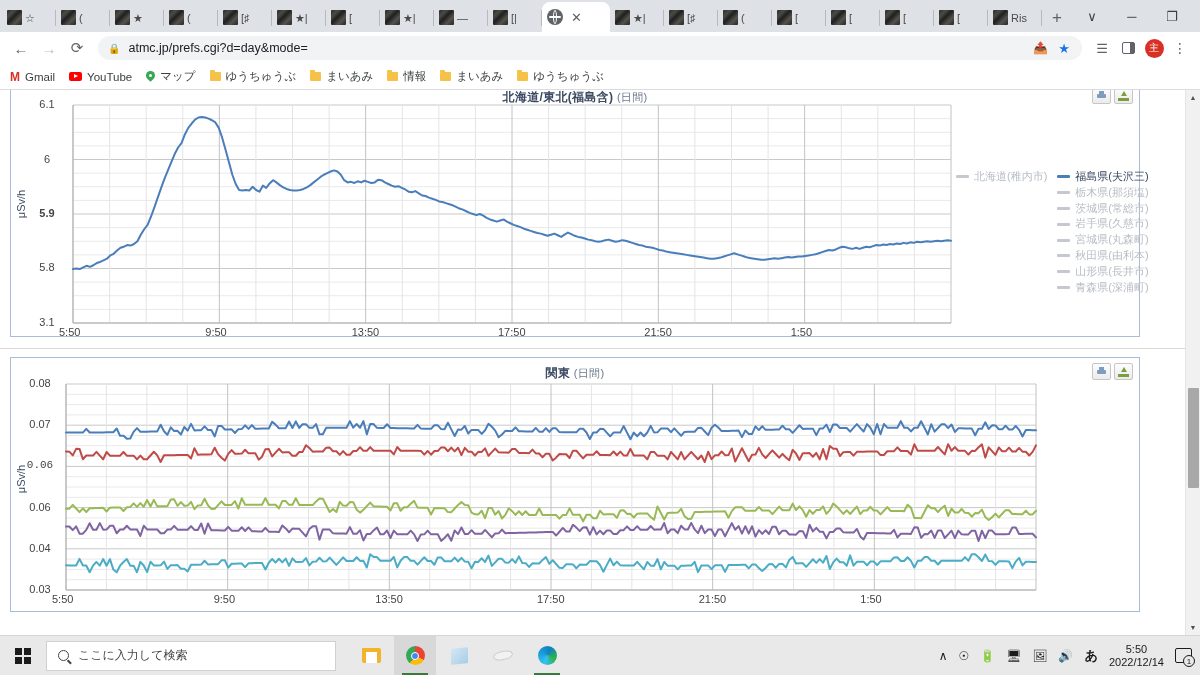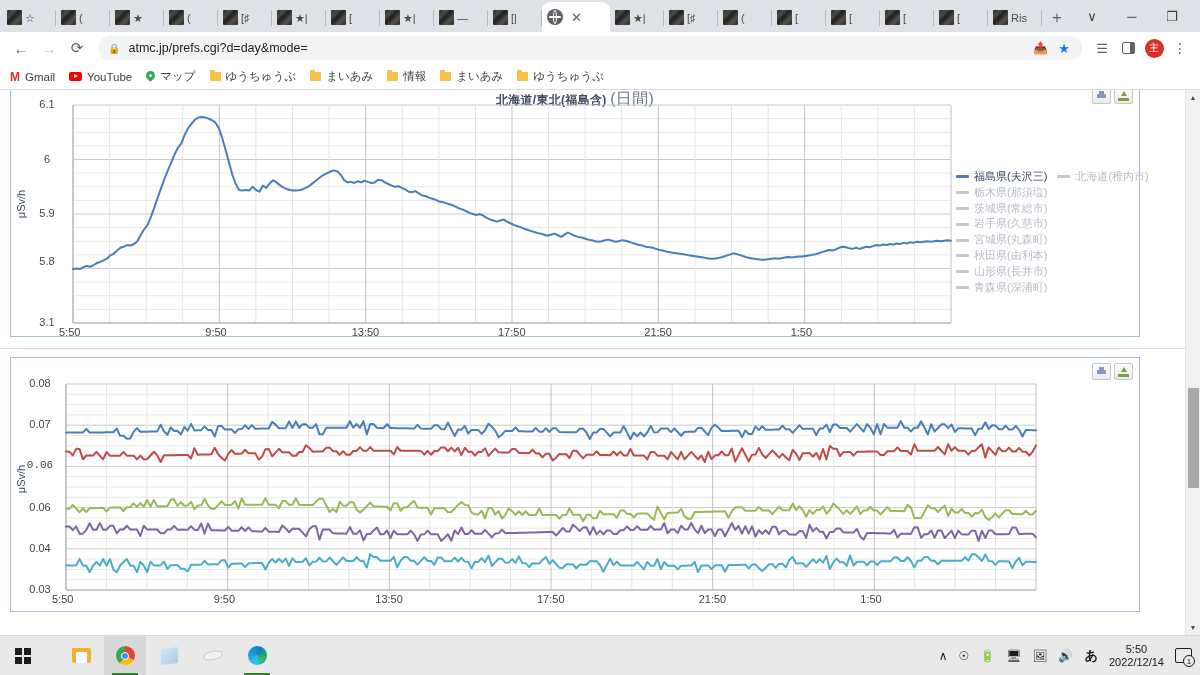--- a/index.html
+++ b/index.html
@@ -113,21 +113,21 @@
   .panel1 { height:259px; border-bottom:1px solid #d7d7d7; }
   .panel2 { height:266px; }
 
   .chart-box {
     position:absolute; border:1px solid #a7bcd6; background:#fff;
   }
   .chart-title {
     position:absolute; width:100%; text-align:center; font-weight:bold;
     font-size:12px; color:#3b4a61; letter-spacing:.3px;
   }
-  .chart-title .sub { font-weight:normal; font-size:16px; color:#6c7a8d; }
+  .chart-title .sub { font-weight:normal; font-size:11px; color:#6c7a8d; }
   .chart-tools {
     position:absolute; display:flex; gap:3px;
   }
   .ctool {
     width:19px; height:17px; border:1px solid #c6c6c6; border-radius:2px;
     background:linear-gradient(#fdfdfd,#ebebeb); display:flex; align-items:center; justify-content:center;
   }
   .pr-ic { width:11px; height:9px; position:relative; }
   .pr-ic:before { content:""; position:absolute; left:1px; top:3px; width:9px; height:4px; background:#7f9bbd; border-radius:1px; }
   .pr-ic:after { content:""; position:absolute; left:3px; top:0; width:5px; height:3px; background:#7f9bbd; }
@@ -428,34 +428,40 @@
                 <line x1="793.6666666666667" x2="793.6666666666667" y1="22" y2="240" stroke="#c2c2c2" stroke-width="1"></line>
                 <line x1="830.25" x2="830.25" y1="22" y2="240" stroke="#e4e4e4" stroke-width="1"></line>
                 <line x1="866.8333333333333" x2="866.8333333333333" y1="22" y2="240" stroke="#e4e4e4" stroke-width="1"></line>
                 <line x1="903.4166666666667" x2="903.4166666666667" y1="22" y2="240" stroke="#e4e4e4" stroke-width="1"></line>
                 <line x1="940" x2="940" y1="22" y2="240" stroke="#c2c2c2" stroke-width="1"></line>
                 <line x1="62" x2="940" y1="240" y2="240" stroke="#b0b0b0"></line>
                 <line x1="62" x2="62" y1="22" y2="240" stroke="#b0b0b0"></line>
                 <path d="M62.00,186.04 L65.39,185.50 L68.78,186.04 L72.17,184.41 L75.56,182.78 L78.95,183.87 L82.34,182.23 L85.73,180.05 L89.12,178.96 L92.51,177.32 L95.90,175.69 L99.29,172.42 L102.68,170.79 L106.07,167.51 L109.46,164.79 L112.85,163.70 L116.24,162.06 L119.63,162.61 L123.02,160.98 L126.41,158.25 L129.80,151.71 L133.19,146.26 L136.58,141.90 L139.97,133.73 L143.36,124.46 L146.75,114.65 L150.14,104.84 L153.53,95.57 L156.92,87.40 L160.31,79.22 L163.70,71.05 L167.09,64.51 L170.48,60.15 L173.87,51.43 L177.26,44.89 L180.65,40.53 L184.04,36.71 L187.43,34.53 L190.82,33.99 L194.21,34.53 L197.60,35.62 L200.99,37.26 L204.38,39.44 L207.77,44.89 L211.16,54.70 L214.55,66.69 L217.94,79.22 L221.33,91.76 L224.72,101.02 L228.11,107.02 L231.50,107.57 L234.89,107.02 L238.28,107.57 L241.67,103.75 L245.06,107.02 L248.45,108.66 L251.84,102.66 L255.23,104.84 L258.62,100.48 L262.01,97.21 L265.40,99.39 L268.79,102.11 L272.18,104.30 L275.57,105.93 L278.96,107.02 L282.35,107.57 L285.74,107.57 L289.13,107.02 L292.52,105.93 L295.91,104.30 L299.30,102.11 L302.69,99.39 L306.08,96.66 L309.47,93.94 L312.86,91.76 L316.25,90.13 L319.64,88.49 L323.03,87.40 L326.42,88.49 L329.81,91.76 L333.20,97.21 L336.59,99.39 L339.98,98.85 L343.37,99.93 L346.76,98.30 L350.15,99.39 L353.54,97.75 L356.93,98.85 L360.32,99.93 L363.71,99.39 L367.10,96.66 L370.49,97.21 L373.88,99.39 L377.27,101.02 L380.66,102.66 L384.05,103.75 L387.44,103.21 L390.83,104.84 L394.22,106.47 L397.61,108.66 L401.00,109.20 L404.39,108.11 L407.78,110.29 L411.17,112.47 L414.56,113.02 L417.95,114.65 L421.34,115.74 L424.73,116.83 L428.12,118.46 L431.51,119.01 L434.90,120.10 L438.29,121.19 L441.68,122.28 L445.07,123.91 L448.46,125.55 L451.85,126.64 L455.24,128.27 L458.63,129.91 L462.02,131.00 L465.41,132.09 L468.80,131.00 L472.19,132.63 L475.58,134.82 L478.97,136.45 L482.36,137.54 L485.75,138.63 L489.14,137.54 L492.53,136.45 L495.92,138.63 L499.31,140.26 L502.69,141.90 L506.08,142.99 L509.47,144.08 L512.86,145.71 L516.25,146.80 L519.64,147.90 L523.03,148.98 L526.42,150.07 L529.81,150.62 L533.20,151.71 L536.59,152.80 L539.98,151.71 L543.37,150.62 L546.76,152.26 L550.15,153.89 L553.54,151.71 L556.93,149.53 L560.32,151.16 L563.71,152.80 L567.10,153.89 L570.49,154.43 L573.88,155.52 L577.27,156.62 L580.66,157.16 L584.05,158.25 L587.44,158.79 L590.83,158.25 L594.22,157.16 L597.61,156.62 L601.00,157.70 L604.39,158.79 L607.78,158.25 L611.17,157.16 L614.56,157.70 L617.95,158.79 L621.34,159.88 L624.73,160.98 L628.12,162.06 L631.51,162.61 L634.90,163.70 L638.29,164.24 L641.68,164.79 L645.07,165.88 L648.46,166.97 L651.85,167.51 L655.24,168.60 L658.63,169.15 L662.02,169.70 L665.41,170.24 L668.80,170.79 L672.19,171.33 L675.58,171.87 L678.97,172.42 L682.36,172.96 L685.75,173.51 L689.14,174.06 L692.53,174.60 L695.92,175.15 L699.31,175.69 L702.70,175.69 L706.09,175.15 L709.48,174.60 L712.87,173.51 L716.26,172.42 L719.65,171.33 L723.04,170.24 L726.43,171.33 L729.82,172.42 L733.21,173.51 L736.60,174.60 L739.99,175.15 L743.38,175.69 L746.77,176.23 L750.16,176.78 L753.55,176.78 L756.94,176.23 L760.33,175.69 L763.72,175.15 L767.11,175.69 L770.50,175.15 L773.89,174.60 L777.28,174.06 L780.67,174.60 L784.06,174.06 L787.45,173.51 L790.84,173.51 L794.23,172.96 L797.62,172.42 L801.01,171.87 L804.40,171.33 L807.79,170.24 L811.18,169.15 L814.57,168.06 L817.96,166.97 L821.35,167.51 L824.74,166.43 L828.13,164.79 L831.52,163.70 L834.91,164.24 L838.30,165.34 L841.69,165.88 L845.08,164.79 L848.47,165.88 L851.86,164.79 L855.25,163.70 L858.64,164.24 L862.03,163.15 L865.42,162.06 L868.81,162.61 L872.20,161.52 L875.59,162.06 L878.98,160.98 L882.37,161.52 L885.76,160.43 L889.15,160.98 L892.54,159.88 L895.93,160.43 L899.32,159.34 L902.71,159.88 L906.10,158.79 L909.49,159.34 L912.88,158.79 L916.27,158.25 L919.66,158.79 L923.05,158.25 L926.44,157.70 L929.83,158.25 L933.22,157.70 L936.61,157.16 L940.00,157.70 " fill="none" stroke="#4a7ebb" stroke-width="2" stroke-linejoin="round" stroke-linecap="round"></path>
               </svg>
               <div class="axis-txt ytick" style="left: 14px; width: 44px; top: 233px;">3.1</div>
-              <div class="axis-txt ytick" style="left: 14px; width: 44px; top: 172px;">5.8</div>
-              <div class="axis-txt ytick" style="left: 14px; width: 44px; top: 124px;">5.9</div>
+              <div class="axis-txt ytick" style="left: 14px; width: 44px; top: 178px;">5.8</div>
+              <div class="axis-txt ytick" style="left: 14px; width: 44px; top: 124px; font-weight: bold;">5.9</div>
               <div class="axis-txt ytick" style="left: 14px; width: 44px; top: 69.5px;">6</div>
               <div class="axis-txt ytick" style="left: 14px; width: 44px; top: 15px;">6.1</div>
               <div class="axis-txt" style="left: 48px; top: 243px;">5:50</div>
               <div class="axis-txt" style="left: 194.333px; top: 243px;">9:50</div>
               <div class="axis-txt" style="left: 340.667px; top: 243px;">13:50</div>
               <div class="axis-txt" style="left: 487px; top: 243px;">17:50</div>
               <div class="axis-txt" style="left: 633.333px; top: 243px;">21:50</div>
               <div class="axis-txt" style="left: 779.667px; top: 243px;">1:50</div>
             </div>
           <div id="legend1-host" class="legend legend-2col" style="left:945px; top:86px;">
               <div>
                 <div class="row">
+                  <span class="swatch" style="background:#c5c8ce"></span>
+                  <span class="lbl-off">北海道(稚内市)</span>
+                </div>
+              </div>
+              <div>
+                <div class="row">
                   <span class="swatch" style="background:#4a7ebb"></span>
                   <span class="lbl-on">福島県(夫沢三)</span>
                 </div>
                 <div class="row">
                   <span class="swatch" style="background:#c5c8ce"></span>
                   <span class="lbl-off">栃木県(那須塩)</span>
                 </div>
                 <div class="row">
                   <span class="swatch" style="background:#c5c8ce"></span>
                   <span class="lbl-off">茨城県(常総市)</span>
@@ -474,32 +480,30 @@
                 </div>
                 <div class="row">
                   <span class="swatch" style="background:#c5c8ce"></span>
                   <span class="lbl-off">山形県(長井市)</span>
                 </div>
                 <div class="row">
                   <span class="swatch" style="background:#c5c8ce"></span>
                   <span class="lbl-off">青森県(深浦町)</span>
                 </div>
               </div>
-              <div>
-                <div class="row">
-                  <span class="swatch" style="background:#c5c8ce"></span>
-                  <span class="lbl-off">北海道(稚内市)</span>
-                </div>
-              </div>
             </div>
         </div>
       </div>
 
       <div class="chart-panel panel2">
         <div class="chart-box" style="left:10px; top:8px; width:1130px; height:255px;">
+          <div class="chart-title" style="top:7px;">
+            <span>関東</span>
+            <span class="sub">(日間)</span>
+          </div>
           <div class="chart-tools" style="right:6px; top:5px;">
             <div class="ctool">
                 <span class="pr-ic"></span>
               </div>
             <div class="ctool">
                 <span class="dl-ic"></span>
               </div>
           </div>
           <div class="ylabel" style="left:-4px; top:115px;">μSv/h</div>
           <div id="plot2-host" style="position:absolute; left:0; top:0;">
@@ -586,20 +590,24 @@
 
 <div class="taskbar">
   <div class="start">
     <span class="winlogo">
         <span></span>
         <span></span>
         <span></span>
         <span></span>
       </span>
   </div>
+  <div class="tsearch">
+    <span class="mag"></span>
+    <span>ここに入力して検索</span>
+  </div>
   <div class="tapps">
     <div class="tapp">
         <span class="explorer"></span>
       </div>
     <div class="tapp active">
         <span class="chrome"></span>
         <span class="bar"></span>
       </div>
     <div class="tapp">
         <span class="book"></span>

